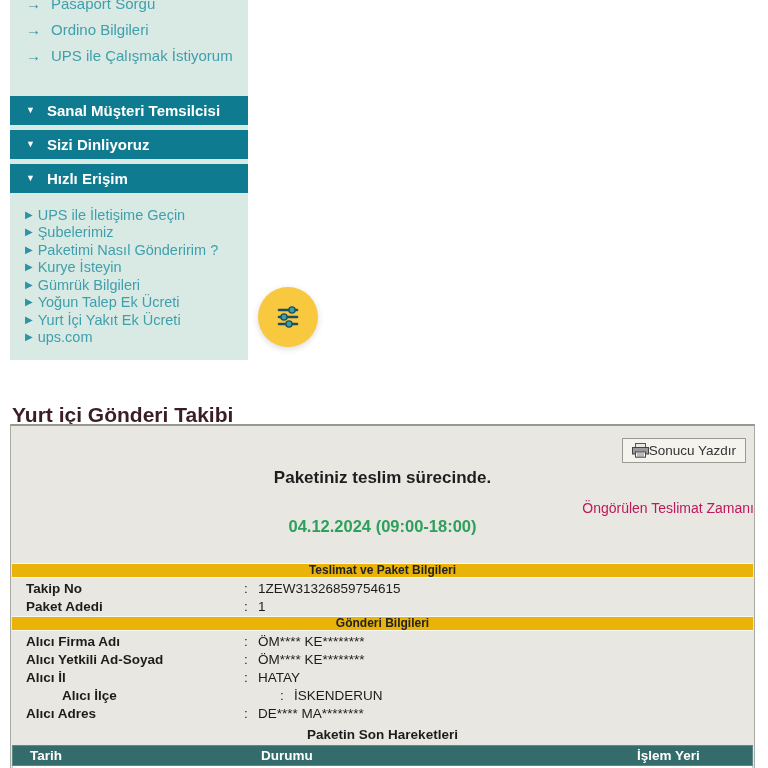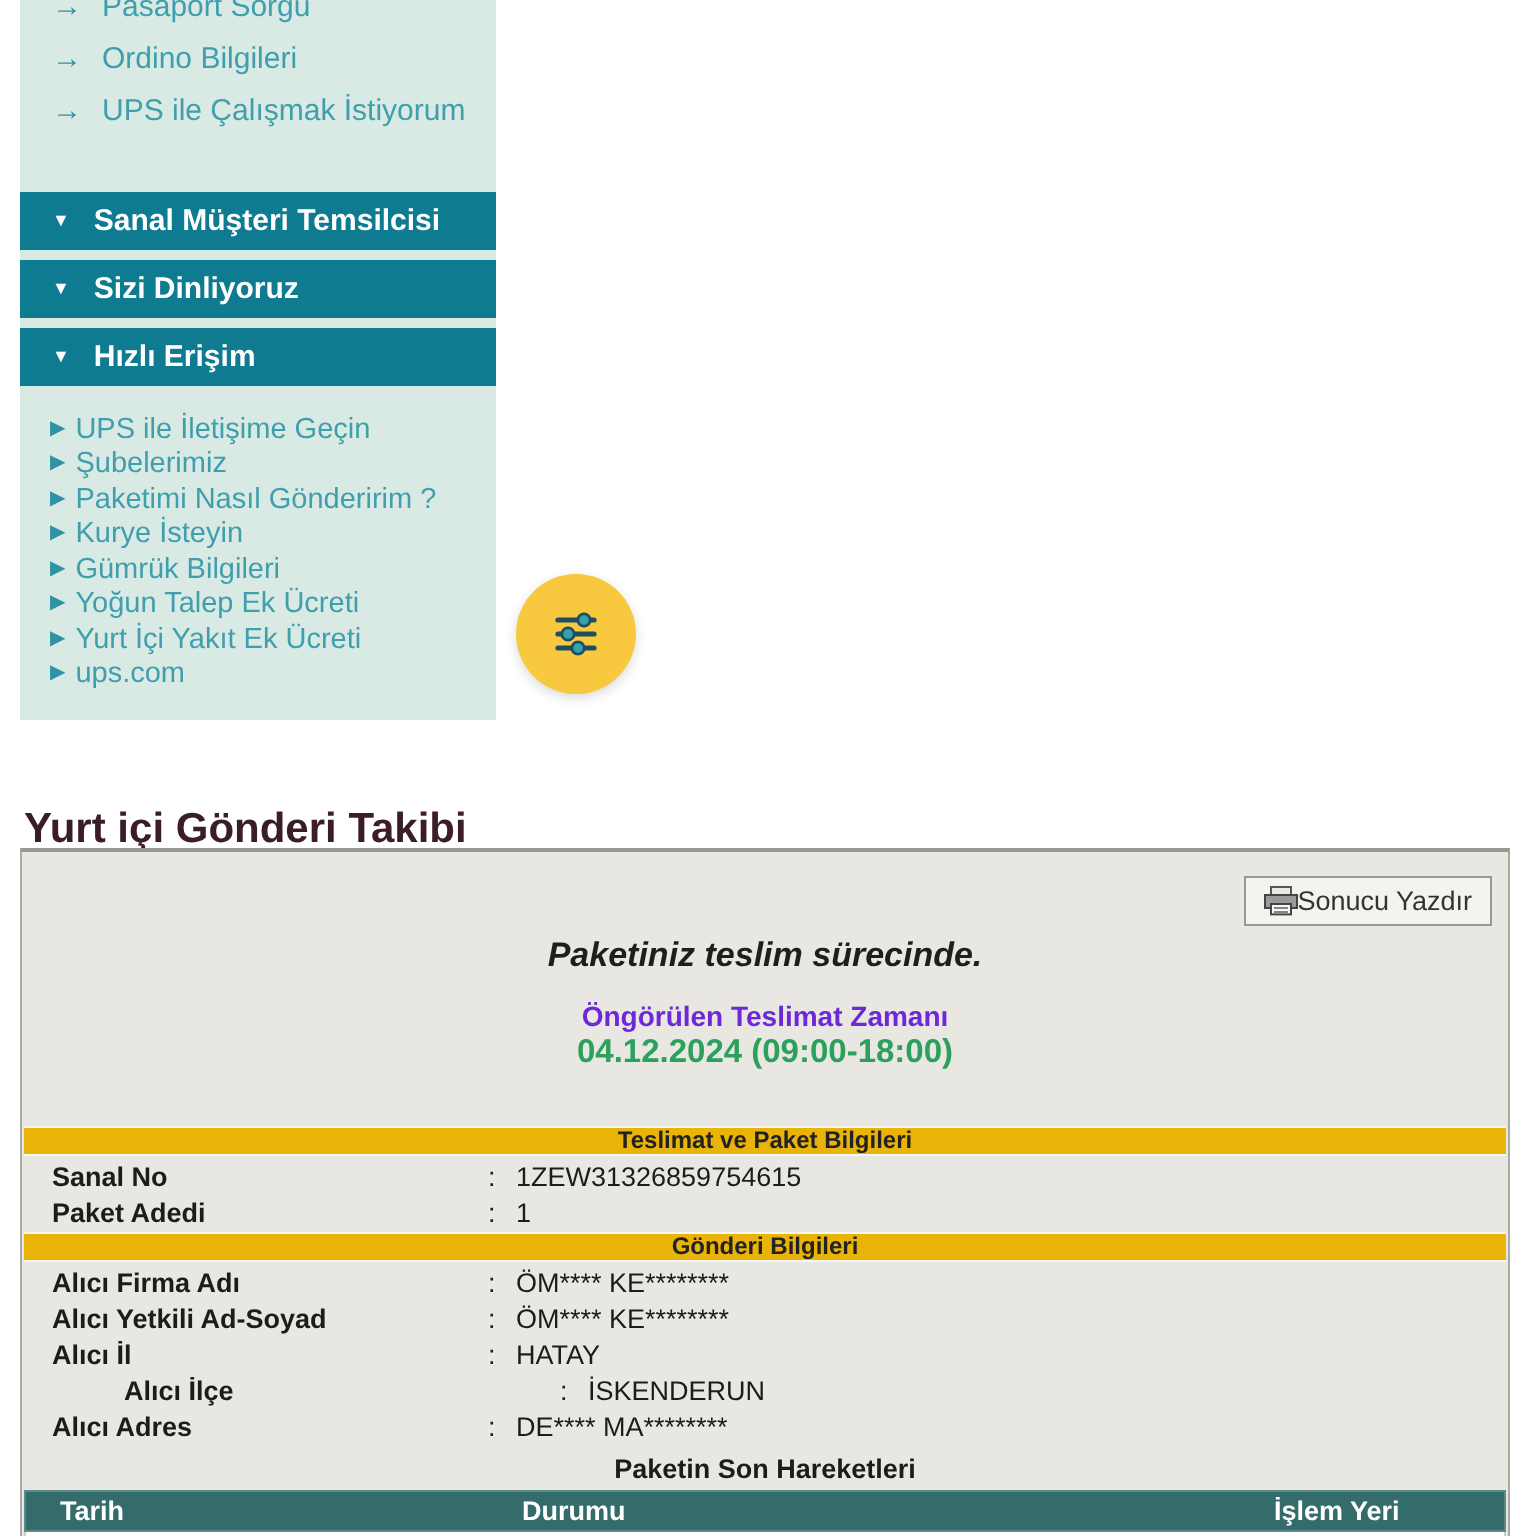--- a/index.html
+++ b/index.html
@@ -32,22 +32,22 @@
        box-shadow:0 2px 6px rgba(0,0,0,.15);cursor:pointer;}
 
   
   .page-title{position:absolute;left:12px;top:403px;font-size:21px;font-weight:bold;color:var(--maroon);}
 
   
   .panel{position:absolute;left:10px;top:424px;width:745px;height:360px;background:var(--panelbg);
          border:1px solid #aaaaa5;border-top:2px solid #989893;}
   .print-btn{position:absolute;top:12px;right:8px;display:flex;align-items:center;gap:0;
              background:#f4f3ee;border:1px solid #9a9a94;padding:4px 9px;font-size:13.5px;color:#333;cursor:pointer;}
-  .status-msg{position:absolute;top:42px;left:0;width:100%;text-align:center;font-size:17px;font-weight:bold;color:#1e1e1e;font-style:italic;}
-  .delivery-label{position:absolute;top:74px;left:0;width:100%;text-align:center;font-size:14px;font-weight:bold;color:#6d28d9;}
+  .status-msg{position:absolute;top:42px;left:0;width:100%;text-align:center;font-size:17px;font-weight:bold;color:#1e1e1e;}
+  .delivery-label{position:absolute;top:74px;left:0;width:100%;text-align:right;font-size:14px;font-weight:normal;color:#be185d;}
   .delivery-time{position:absolute;top:91px;left:0;width:100%;text-align:center;font-size:16.5px;font-weight:bold;color:var(--green);}
 
   .band{position:absolute;left:1px;width:741px;height:15px;background:#eab308;border-top:1px solid #f7f7f4;
         border-bottom:1px solid #f7f7f4;text-align:center;font-size:12px;font-weight:bold;color:#222;line-height:13px;}
   .band1{top:137px;} .band2{top:190px;}
 
   .frow{position:absolute;left:0;width:100%;height:18px;display:flex;font-size:13.5px;color:#1c1c1c;}
   .frow .lbl{width:233px;padding-left:15px;font-weight:bold;}
   .frow .sep{width:14px;text-align:left;}
   .frow .val{flex:1;}
@@ -160,21 +160,21 @@
       <span>Sonucu Yazdır</span>
     </div>
 
     <div class="status-msg">Paketiniz teslim sürecinde.</div>
     <div class="delivery-label">Öngörülen Teslimat Zamanı</div>
     <div class="delivery-time">04.12.2024 (09:00-18:00)</div>
 
     <div class="band band1">Teslimat ve Paket Bilgileri</div>
 
     <div class="frow r1">
-      <span class="lbl">Sanal No</span>
+      <span class="lbl">Takip No</span>
       <span class="sep">:</span>
       <span class="val">1ZEW31326859754615</span>
     </div>
     <div class="frow r2">
       <span class="lbl">Paket Adedi</span>
       <span class="sep">:</span>
       <span class="val">1</span>
     </div>
 
     <div class="band band2">Gönderi Bilgileri</div>

